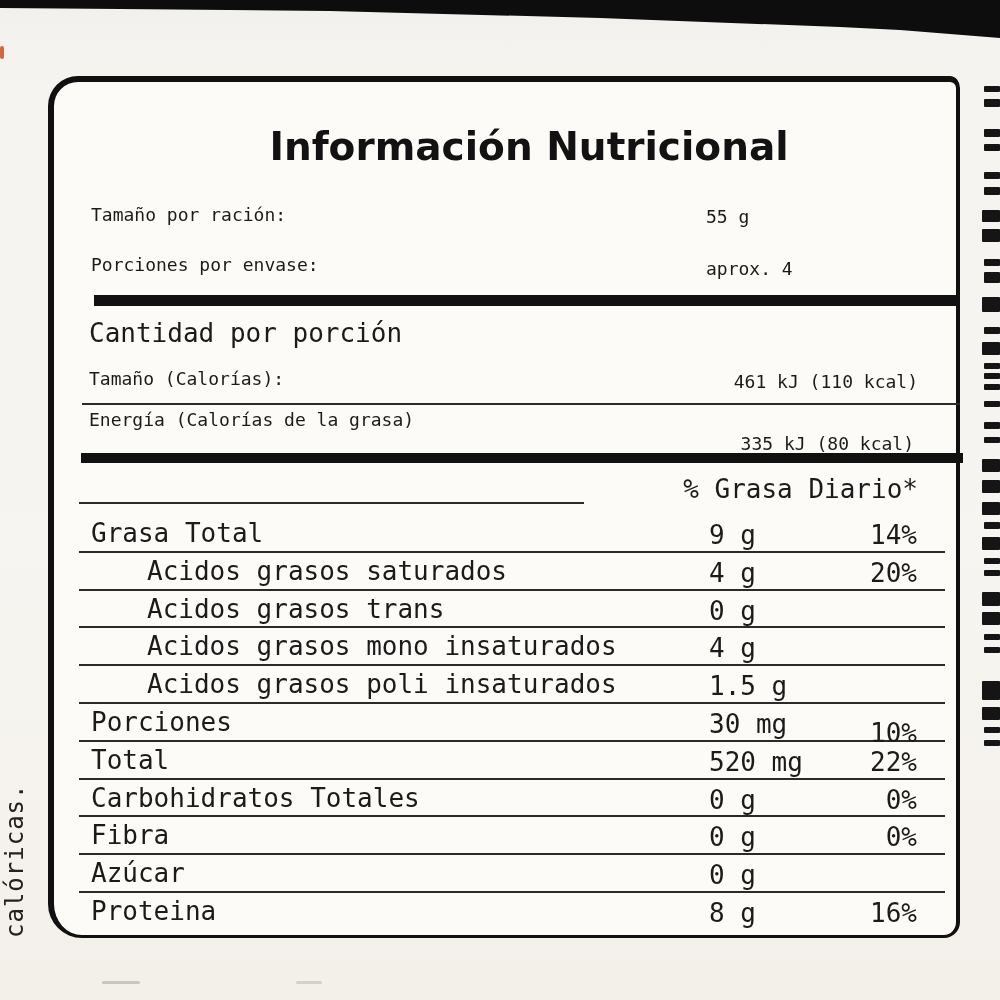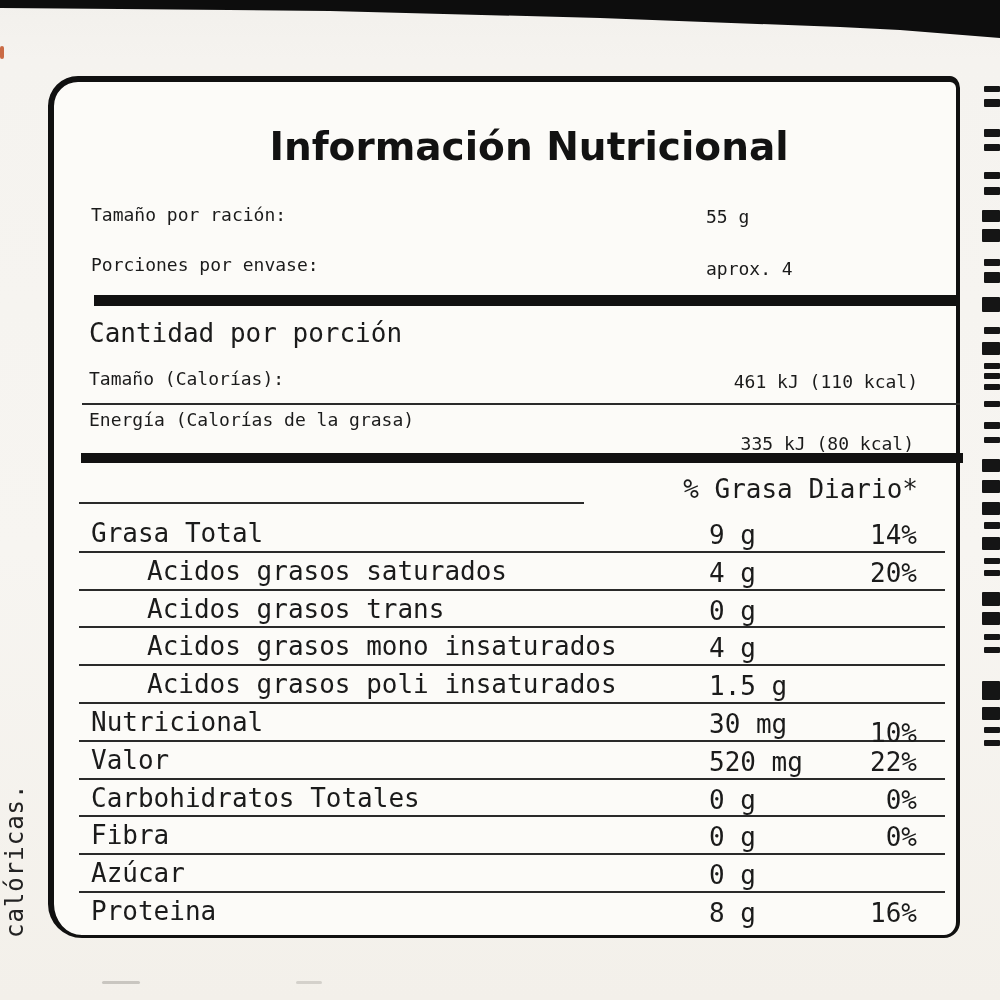--- a/index.html
+++ b/index.html
@@ -174,27 +174,27 @@
     <span class="rd"></span>
   </div>
 
   <div class="row indent">
     <span class="rl">Acidos grasos poli insaturados</span>
     <span class="ra">1.5 g</span>
     <span class="rd"></span>
   </div>
 
   <div class="row dv-low">
-    <span class="rl">Nutricional</span>
+    <span class="rl">Porciones</span>
     <span class="ra">30 mg</span>
     <span class="rd">10%</span>
   </div>
 
   <div class="row">
-    <span class="rl">Valor</span>
+    <span class="rl">Total</span>
     <span class="ra">520 mg</span>
     <span class="rd">22%</span>
   </div>
 
   <div class="row">
     <span class="rl">Carbohidratos Totales</span>
     <span class="ra">0 g</span>
     <span class="rd">0%</span>
   </div>
 

